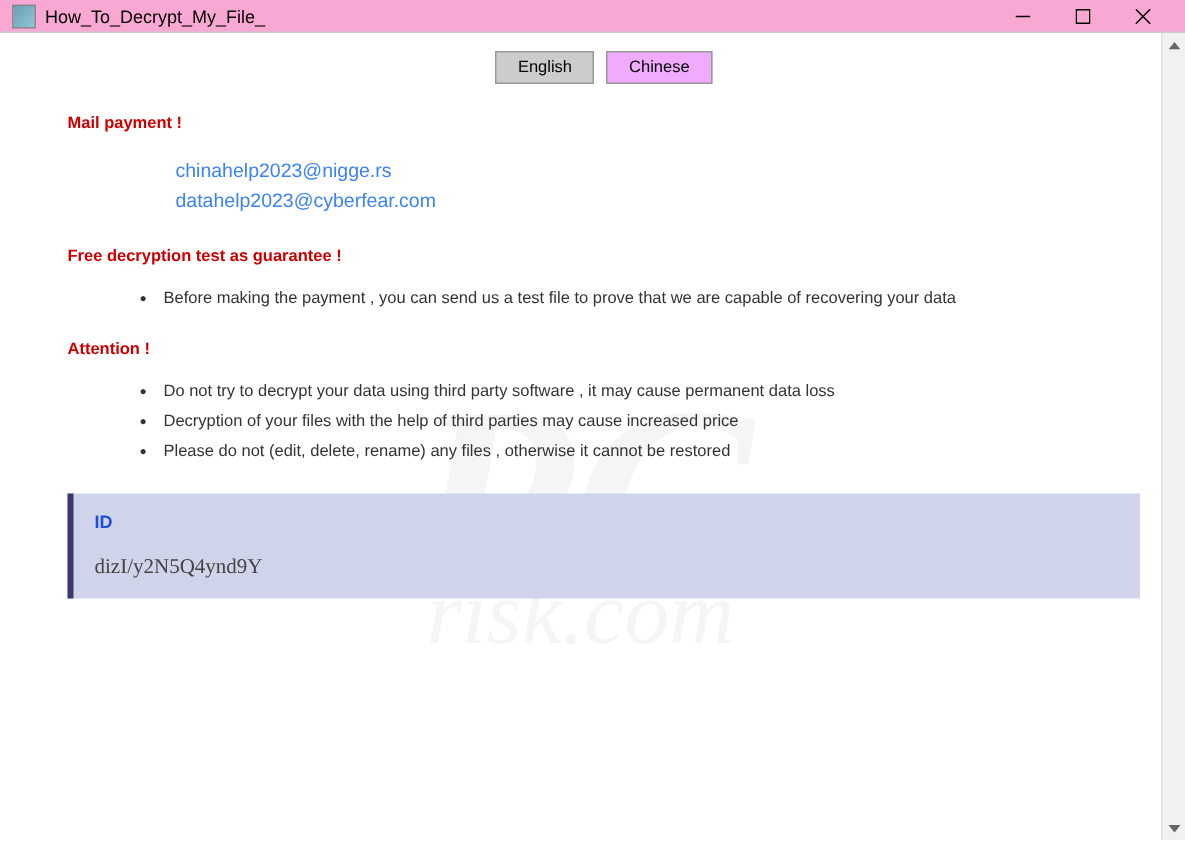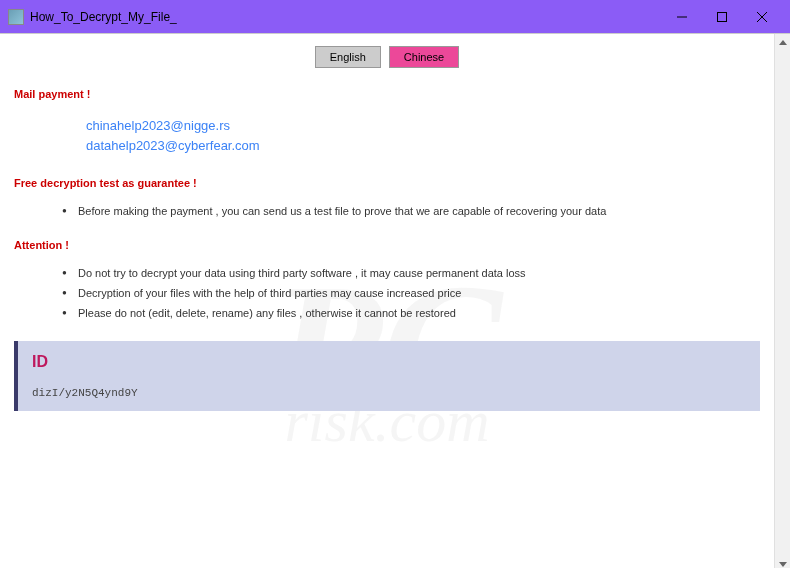--- a/index.html
+++ b/index.html
@@ -4,25 +4,25 @@
   <style>
     * { margin: 0; padding: 0; box-sizing: border-box; }
     body {
       width: 790px;
       height: 568px;
       font-family: Arial, sans-serif;
       background: #fff;
       overflow: hidden;
     }
     .titlebar {
-      height: 34px;
+      height: 22px;
       display: flex;
       align-items: center;
       padding: 0 8px;
-      background: #8b5cf6;
+      background: #f9a8d4;
       border-bottom: 1px solid #ccc;
     }
     .title-icon {
       width: 16px;
       height: 16px;
       background: linear-gradient(135deg, #6a9fb5, #8fc4d9);
       margin-right: 6px;
       border: 1px solid #888;
     }
     .title-text {
@@ -78,31 +78,31 @@
       transform: translate(-50%, -50%);
       font-size: 60px;
       font-weight: normal;
       color: rgba(200,200,200,0.18);
       font-style: italic;
       font-family: Georgia, serif;
       pointer-events: none;
       white-space: nowrap;
       z-index: 0;
     }
-    .content-inner { position: relative; z-index: 1; }
+    .content-inner { position: relative; z-index: 1; margin-left: 31px; }
     .lang-buttons {
       display: flex;
       justify-content: center;
       gap: 8px;
       margin-bottom: 20px;
     }
     .lang-btn {
       padding: 4px 14px;
       border: 1px solid #999;
-      background: #ec4899;
+      background: #f0abfc;
       font-size: 11px;
       cursor: pointer;
     }
     .lang-btn.active {
       background: #ccc;
     }
     .intro-text {
       margin-bottom: 22px;
       font-size: 11px;
     }
@@ -138,27 +138,27 @@
       top: 1px;
     }
     .id-box {
       background: #cfd4ea;
       border-left: 4px solid #3a3a6a;
       padding: 12px 14px;
       margin-top: 6px;
     }
     .id-label {
       font-weight: bold;
-      font-size: 16px;
-      color: #be185d;
+      font-size: 12px;
+      color: #1d4ed8;
       margin-bottom: 16px;
     }
     .id-value {
-      font-family: Liberation Mono, monospace;
-      font-size: 11px;
+      font-family: Liberation Serif, serif;
+      font-size: 14px;
       color: #444;
     }
     .scrollbar {
       width: 16px;
       background: #f1f1f1;
       display: flex;
       flex-direction: column;
       justify-content: space-between;
       align-items: center;
       border-left: 1px solid #e0e0e0;

